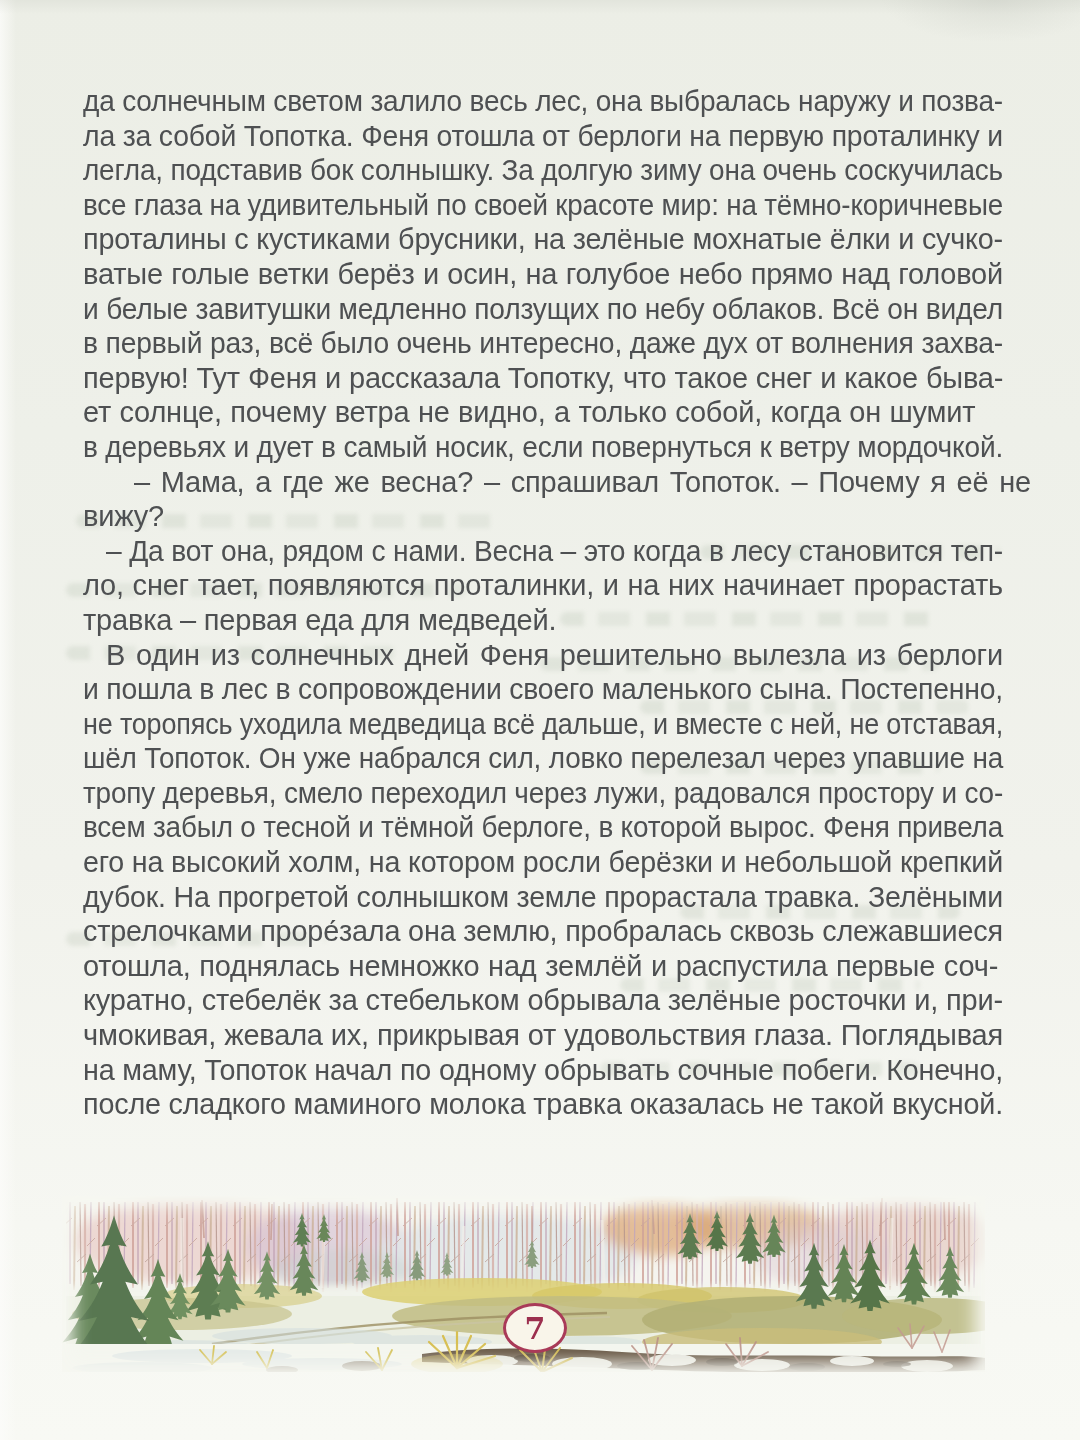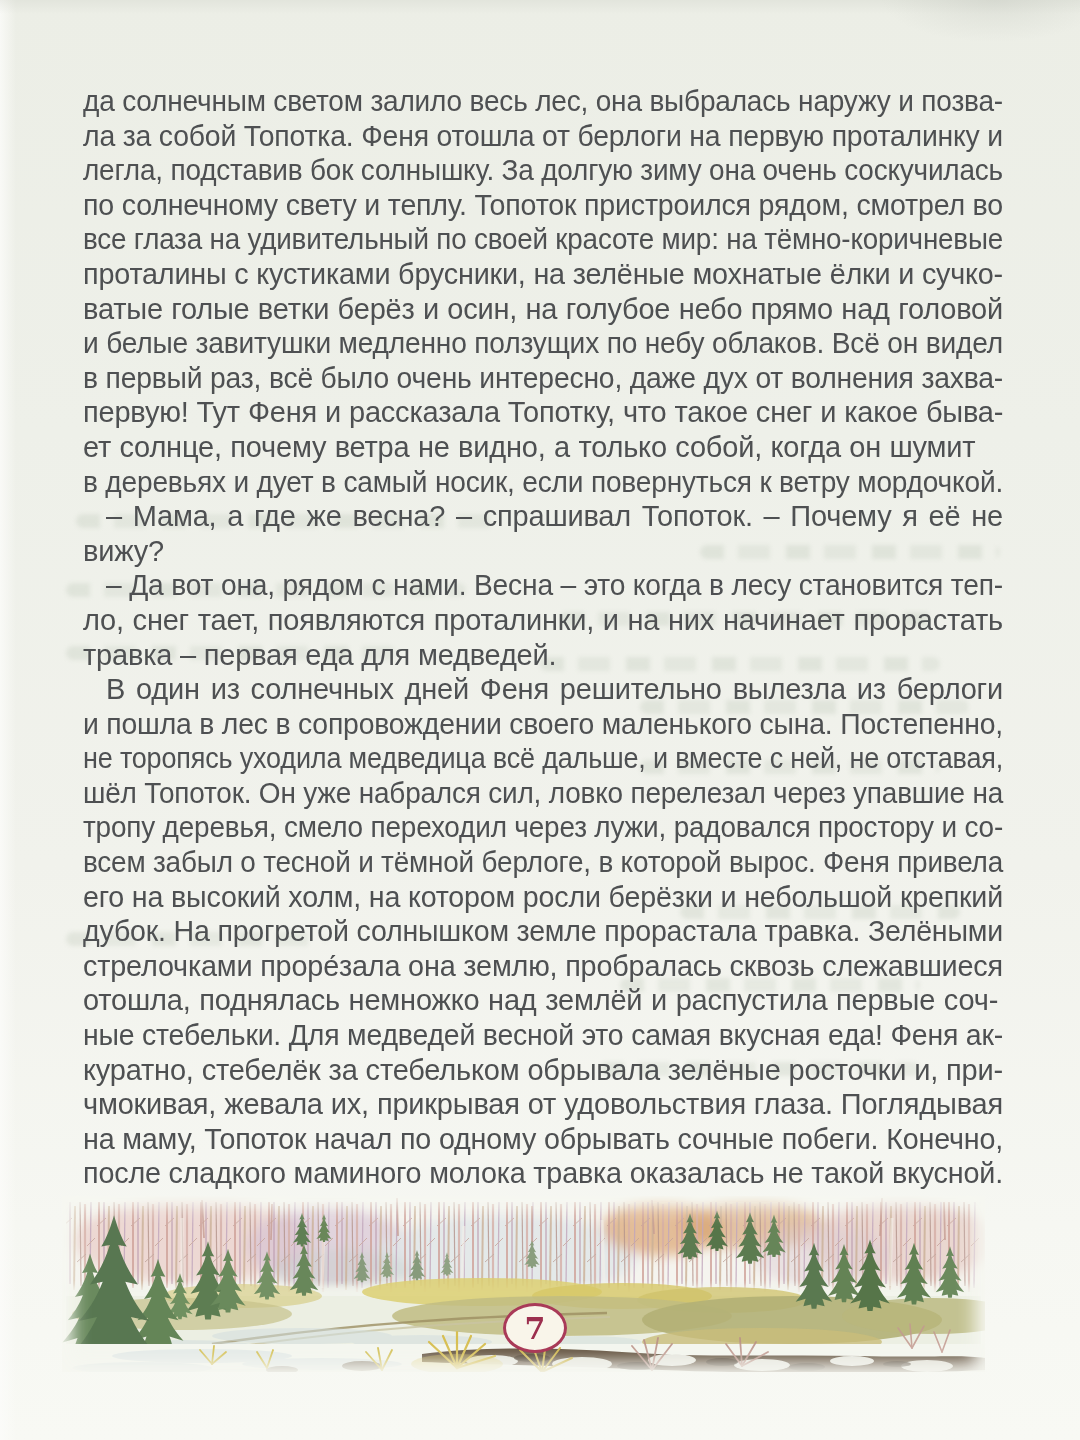--- a/index.html
+++ b/index.html
@@ -49,45 +49,43 @@
 <div class="ghost" style="left:640px;top:760px;width:300px;"></div>
 <div class="ghost" style="left:680px;top:905px;width:280px;"></div>
 <div class="ghost" style="left:66px;top:932px;width:260px;"></div>
 <div class="ghost" style="left:620px;top:978px;width:300px;"></div>
 <div class="ghost" style="left:600px;top:1062px;width:320px;"></div>
 
 <div class="text-block">
     <div class="line"><span style="transform: scaleX(0.966609);">да солнечным светом залило весь лес, она выбралась наружу и позва-</span></div>
     <div class="line"><span style="transform: scaleX(0.979766);">ла за собой Топотка. Феня отошла от берлоги на первую проталинку и</span></div>
     <div class="line"><span style="transform: scaleX(0.96384);">легла, подставив бок солнышку. За долгую зиму она очень соскучилась</span></div>
-    <div class="line"><span style="transform: scaleX(0.985934);">по солнечному свету и теплу. Топоток пристроился рядом, смотрел во</span></div>
     <div class="line"><span style="transform: scaleX(0.958864);">все глаза на удивительный по своей красоте мир: на тёмно-коричневые</span></div>
     <div class="line"><span style="transform: scaleX(0.992683);">проталины с кустиками брусники, на зелёные мохнатые ёлки и сучко-</span></div>
     <div class="line"><span style="word-spacing: 0.494318px;">ватые голые ветки берёз и осин, на голубое небо прямо над головой</span></div>
     <div class="line"><span style="transform: scaleX(0.9704);">и белые завитушки медленно ползущих по небу облаков. Всё он видел</span></div>
     <div class="line"><span style="transform: scaleX(0.976014);">в первый раз, всё было очень интересно, даже дух от волнения захва-</span></div>
     <div class="line"><span style="word-spacing: 0.130682px;">первую! Тут Феня и рассказала Топотку, что такое снег и какое быва-</span></div>
     <div class="line"><span style="word-spacing: 0.580966px;">ет солнце, почему ветра не видно, а только собой, когда он шумит</span></div>
     <div class="line last"><span style="transform: scaleX(0.968612);">в деревьях и дует в самый носик, если повернуться к ветру мордочкой.</span></div>
-    <div class="line indent"><span style="word-spacing: 2.94351px;">– Мама, а где же весна? – спрашивал Топоток. – Почему я её не</span></div>
+    <div class="line indent"><span style="word-spacing: 2.94351px; margin-left: 28px;">– Мама, а где же весна? – спрашивал Топоток. – Почему я её не</span></div>
     <div class="line last"><span>вижу?</span></div>
     <div class="line indent"><span style="transform: scaleX(0.972918);">– Да вот она, рядом с нами. Весна – это когда в лесу становится теп-</span></div>
     <div class="line"><span style="word-spacing: 0.885417px;">ло, снег тает, появляются проталинки, и на них начинает прорастать</span></div>
     <div class="line last"><span>травка – первая еда для медведей.</span></div>
     <div class="line indent"><span style="word-spacing: 2.98611px;">В один из солнечных дней Феня решительно вылезла из берлоги</span></div>
     <div class="line"><span style="transform: scaleX(0.978317);">и пошла в лес в сопровождении своего маленького сына. Постепенно,</span></div>
     <div class="line"><span style="transform: scaleX(0.931675);">не торопясь уходила медведица всё дальше, и вместе с ней, не отставая,</span></div>
     <div class="line"><span style="transform: scaleX(0.963887);">шёл Топоток. Он уже набрался сил, ловко перелезал через упавшие на</span></div>
     <div class="line"><span style="transform: scaleX(0.963919);">тропу деревья, смело переходил через лужи, радовался простору и со-</span></div>
     <div class="line"><span style="transform: scaleX(0.962925);">всем забыл о тесной и тёмной берлоге, в которой вырос. Феня привела</span></div>
     <div class="line"><span style="transform: scaleX(0.988268);">его на высокий холм, на котором росли берёзки и небольшой крепкий</span></div>
     <div class="line"><span style="transform: scaleX(0.985241);">дубок. На прогретой солнышком земле прорастала травка. Зелёными</span></div>
     <div class="line"><span style="transform: scaleX(0.994477);">стрелочками проре́зала она землю, пробралась сквозь слежавшиеся</span></div>
     <div class="line"><span style="word-spacing: 0.814453px;">отошла, поднялась немножко над землёй и распустила первые соч-</span></div>
-    <div class="line"><span style="transform: scaleX(0.980712);">ные стебельки. Для медведей весной это самая вкусная еда! Феня ак-</span></div>
     <div class="line"><span style="word-spacing: 0.158203px; text-align: center;">куратно, стебелёк за стебельком обрывала зелёные росточки и, при-</span></div>
     <div class="line"><span style="word-spacing: 0.113839px;">чмокивая, жевала их, прикрывая от удовольствия глаза. Поглядывая</span></div>
     <div class="line"><span style="transform: scaleX(0.990645);">на маму, Топоток начал по одному обрывать сочные побеги. Конечно,</span></div>
     <div class="line last"><span style="transform: scaleX(0.992449);">после сладкого маминого молока травка оказалась не такой вкусной.</span></div>
   </div>
 
 <div class="illus-wrap">
 <svg width="923" height="176" viewBox="0 0 923 176" xmlns="http://www.w3.org/2000/svg">
   <defs>
     <filter id="blur6" x="-30%" y="-30%" width="160%" height="160%">

